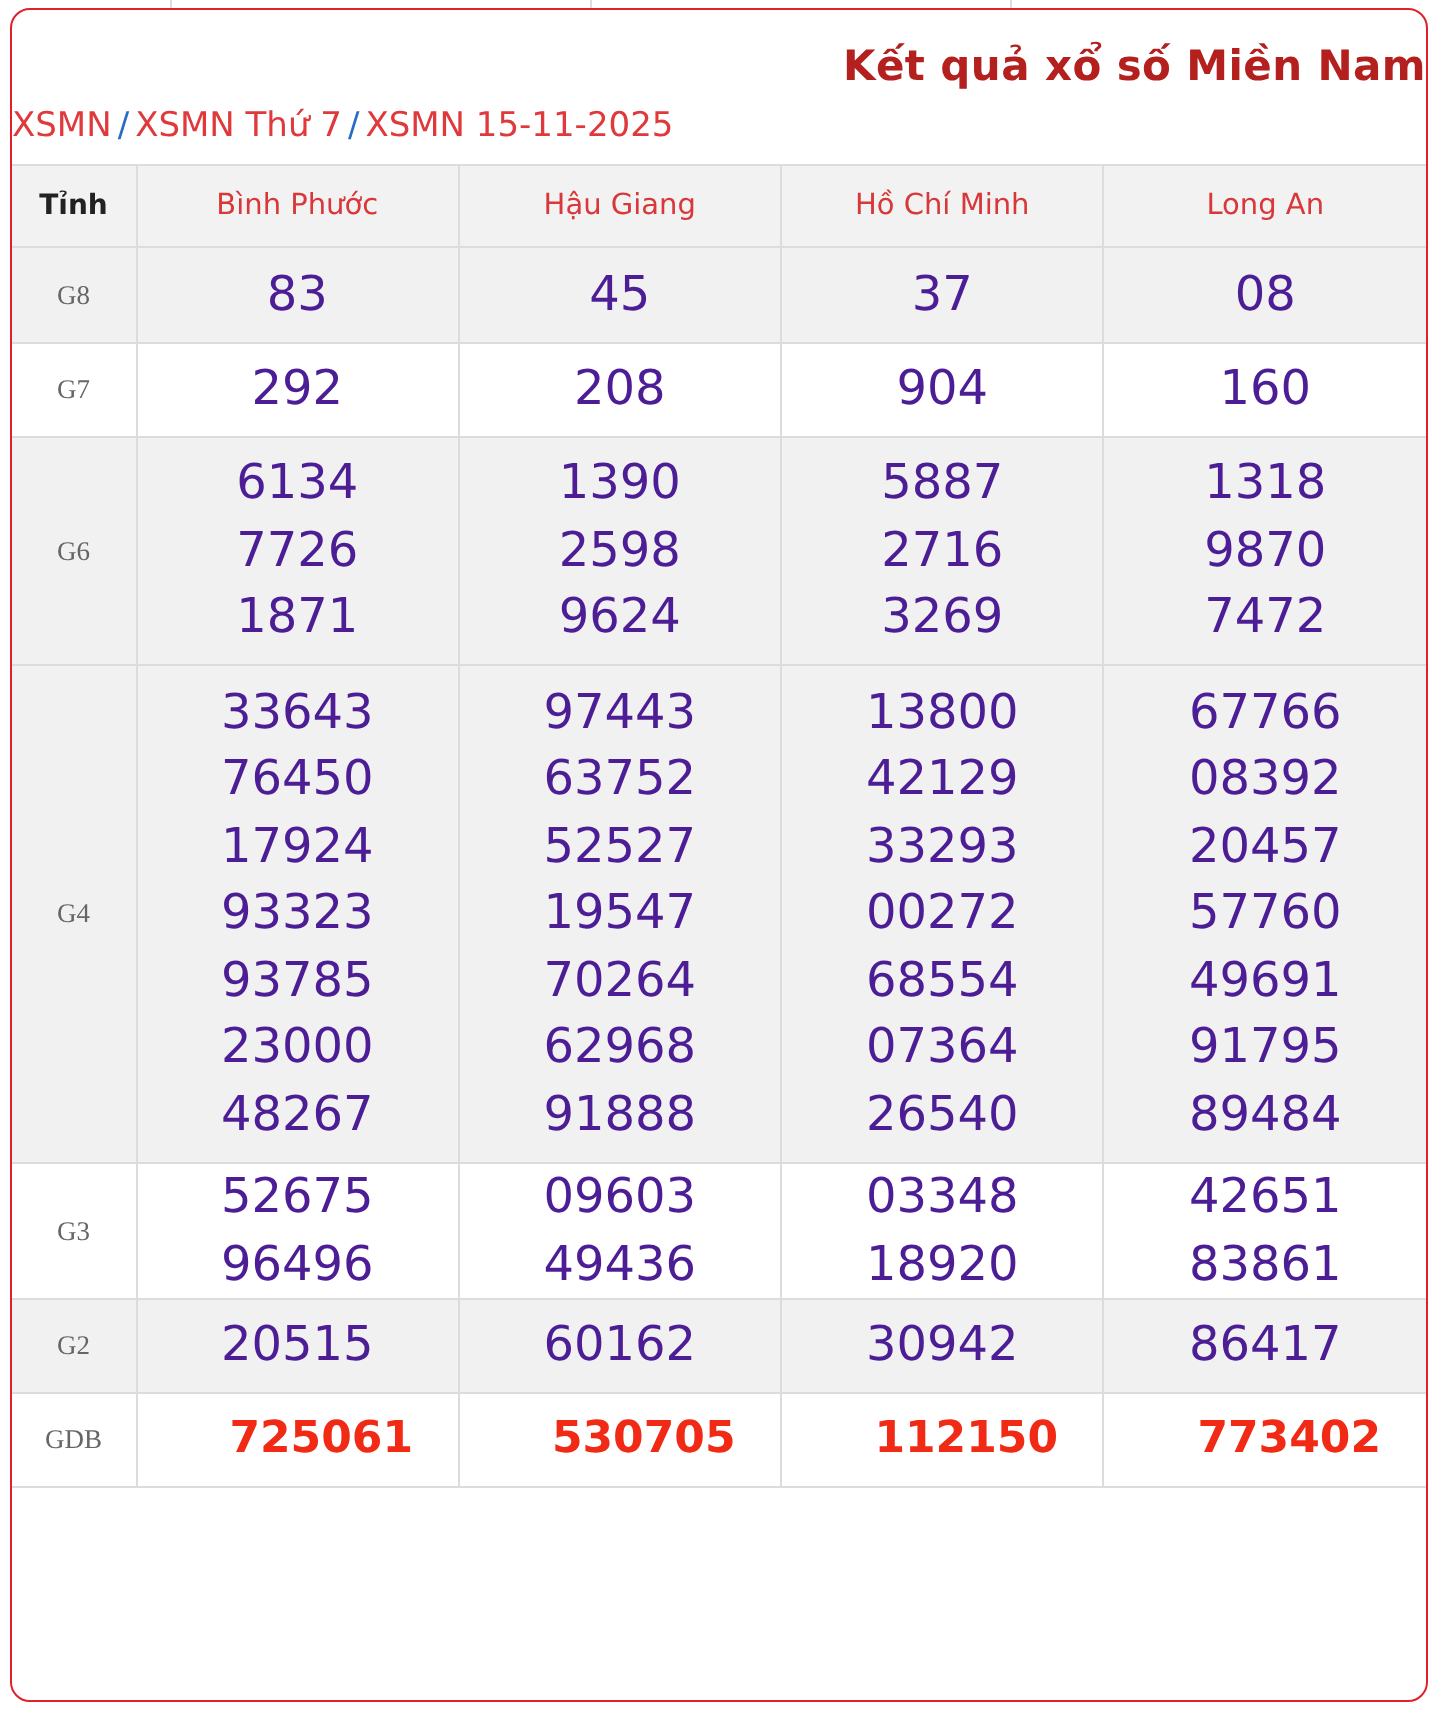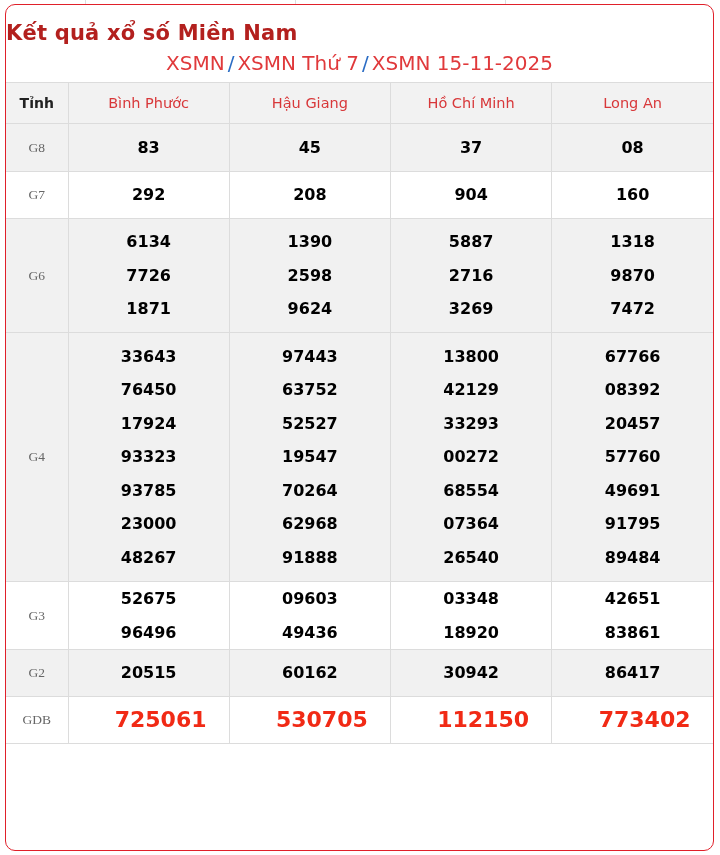--- a/index.html
+++ b/index.html
@@ -2,35 +2,35 @@
 <html><head>
 <meta charset="utf-8">
 <style>
   html, body { margin: 0; padding: 0; background: #ffffff; }
   body { width: 720px; height: 855px; position: relative; overflow: hidden;
          font-family: "DejaVu Sans", "Liberation Sans", sans-serif; }
   .topline { position: absolute; top: 0; left: 0; width: 720px; height: 4px; }
   .topline span { position: absolute; top: 0; width: 1px; height: 4px; background: #ddd; }
   .card { position: absolute; left: 5px; top: 4px; width: 707px; height: 845px;
           border: 1.5px solid #e0202a; border-radius: 10px; overflow: hidden; background: #fff; }
-  .title { text-align: left; margin-top: 14px; font-size: 21px; font-weight: bold;
+  .title { text-align: right; margin-top: 14px; font-size: 21px; font-weight: bold;
            color: #b3201e; letter-spacing: 0.2px; height: 28px; line-height: 28px; }
-  .crumbs { text-align: center; font-size: 20px; color: #e0393b; margin-top: 4px;
+  .crumbs { font-size: 17px; color: #e0393b; margin-top: 4px;
             height: 24px; line-height: 24px; }
   .crumbs .sep { color: #2a6cc4; margin: 0 3px; }
   .crumbs a { color: #e0393b; text-decoration: none; }
   table { position: absolute; left: 0; top: 77px; width: 707px; border-collapse: collapse;
           table-layout: fixed; }
   td, th { border: 1px solid #dcdcdc; text-align: center; padding: 0; }
   tr td:first-child, tr th:first-child { border-left: none; }
   tr td:last-child, tr th:last-child { border-right: none; }
   th { background: #f2f2f2; height: 40px; font-size: 14.5px; font-weight: normal; color: #d8383a; }
   th.tinh { color: #222; font-weight: bold; font-size: 14px; }
   td.prize { color: #666; font-size: 13.5px; font-family: Liberation Serif, serif; }
-  td.num { font-weight: bold; font-size: 16px; color: #000000; }
+  td.num { font-weight: normal; font-size: 24px; color: #4c1d95; }
   td.num div { height: 33.5px; line-height: 33.5px; }
   tr.shade td { background: #f1f1f1; }
   td.gdb { color: #f12a15; font-size: 22px; font-weight: bold; padding-left: 24px; }
   col.c0 { width: 62px; }
 </style>
 </head>
 <body>
 
 <div class="topline">
   <span style="left:85px"></span>

